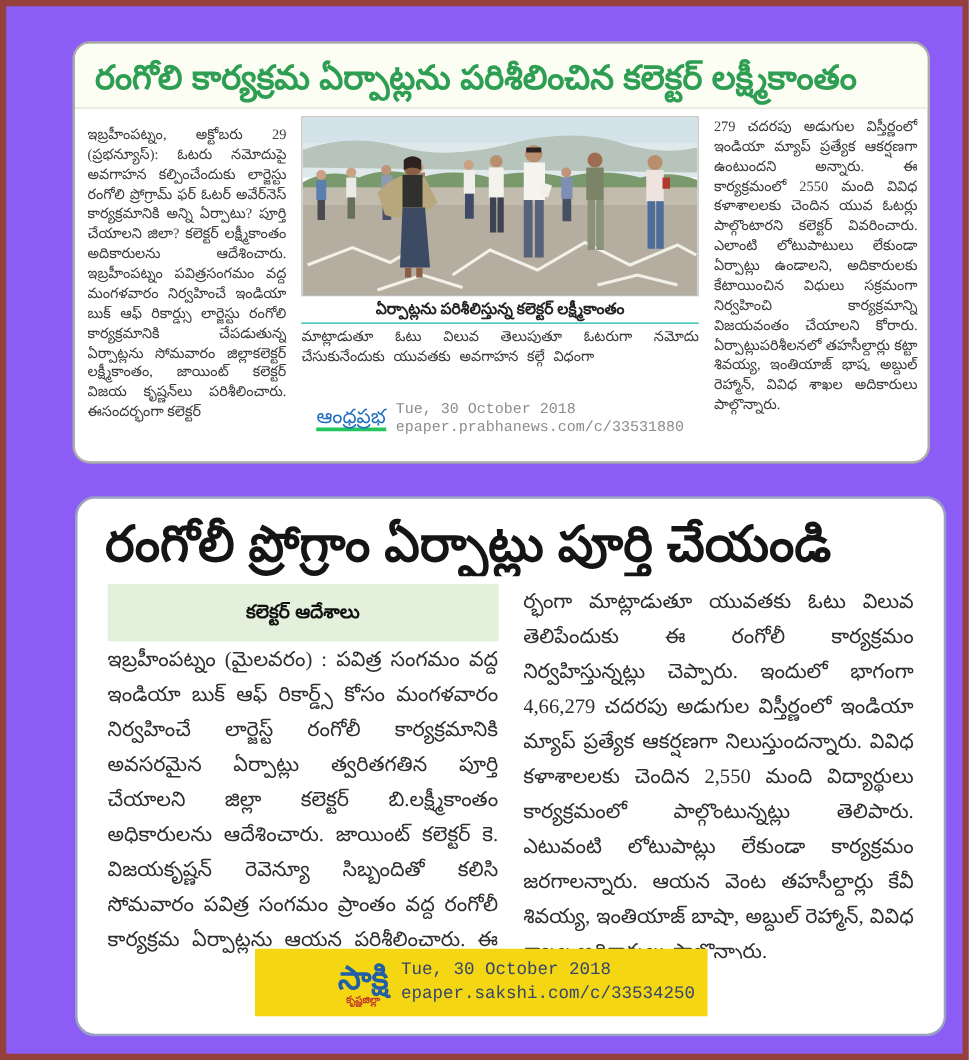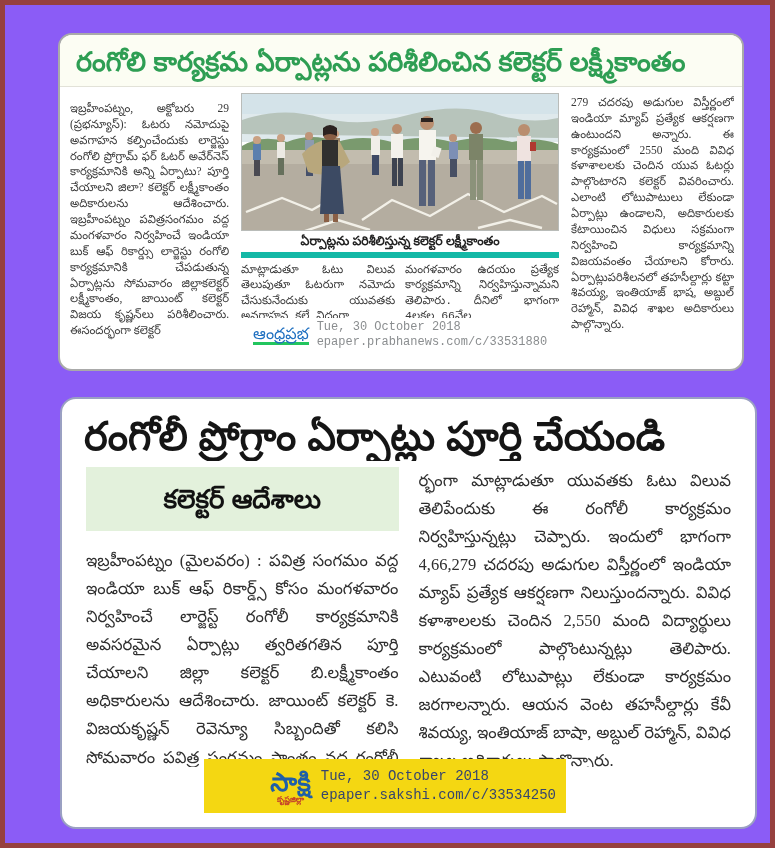--- a/index.html
+++ b/index.html
@@ -59,21 +59,21 @@
     box-sizing:border-box;
     overflow:hidden;
   }
   .photo-frame svg{display:block;}
   .photo-caption{
     font-size:12.5px;
     font-weight:bold;
     color:#222;
     text-align:center;
     padding:3px 0 2px 0;
-    border-bottom:6px solid #14b8a6;
+    border-bottom:1px solid #14b8a6;
     white-space:nowrap;
     overflow:hidden;
   }
   .mini-cols{
     display:flex;gap:10px;
     padding-top:4px;
     height:56px;
     font-family:Liberation Mono, monospace;
   }
   .mini-col{flex:1;font-size:11.5px;line-height:1.35;color:#3a3a3a;text-align:justify;overflow:hidden;}
@@ -124,24 +124,24 @@
     font-size:16.5px;
     line-height:1.7;
     color:#2e2e2e;
     text-align:justify;
     overflow:hidden;
   }
   .kicker-box{
     background:#e3f1dc;
     text-align:center;
     font-weight:bold;
-    font-size:26px;
+    font-size:15px;
     color:#111;
     padding:10px 4px;
-    margin-bottom:16px;
+    margin-bottom:1px;
     font-family:"Liberation Sans", sans-serif;
     white-space:nowrap;
     overflow:hidden;
   }
   .sakshi-footer{
     position:absolute;
     left:142px;bottom:14px;
     width:362px;height:54px;
     background:#f4d712;
     display:flex;
@@ -283,21 +283,20 @@
               <rect x="2" y="37" width="6" height="38" fill="#4f6d9c"></rect>
                 <rect x="9" y="37" width="6" height="38" fill="#4f6d9c"></rect>
             </g>
           </svg>
         </div>
 
         <div class="photo-caption">ఏర్పాట్లను పరిశీలిస్తున్న కలెక్టర్ లక్ష్మీకాంతం</div>
 
         <div class="mini-cols">
           <div class="mini-col">మాట్లాడుతూ ఓటు విలువ తెలుపుతూ ఓటరుగా నమోదు చేసుకునేందుకు యువతకు అవగాహన కల్గే విధంగా</div>
-          <div class="mini-col">మంగళవారం ఉదయం ప్రత్యేక కార్యక్రమాన్ని నిర్వహిస్తున్నామని తెలిపారు. దీనిలో భాగంగా 4లక్షల 66వేల</div>
         </div>
 
         <div class="prabha-footer">
           <span class="prabha-logo">ఆంధ్రప్రభ</span>
           <span class="mono-block">
             <span>Tue, 30 October 2018</span><br>
             <span>epaper.prabhanews.com/c/33531880</span>
           </span>
         </div>
       </div>

